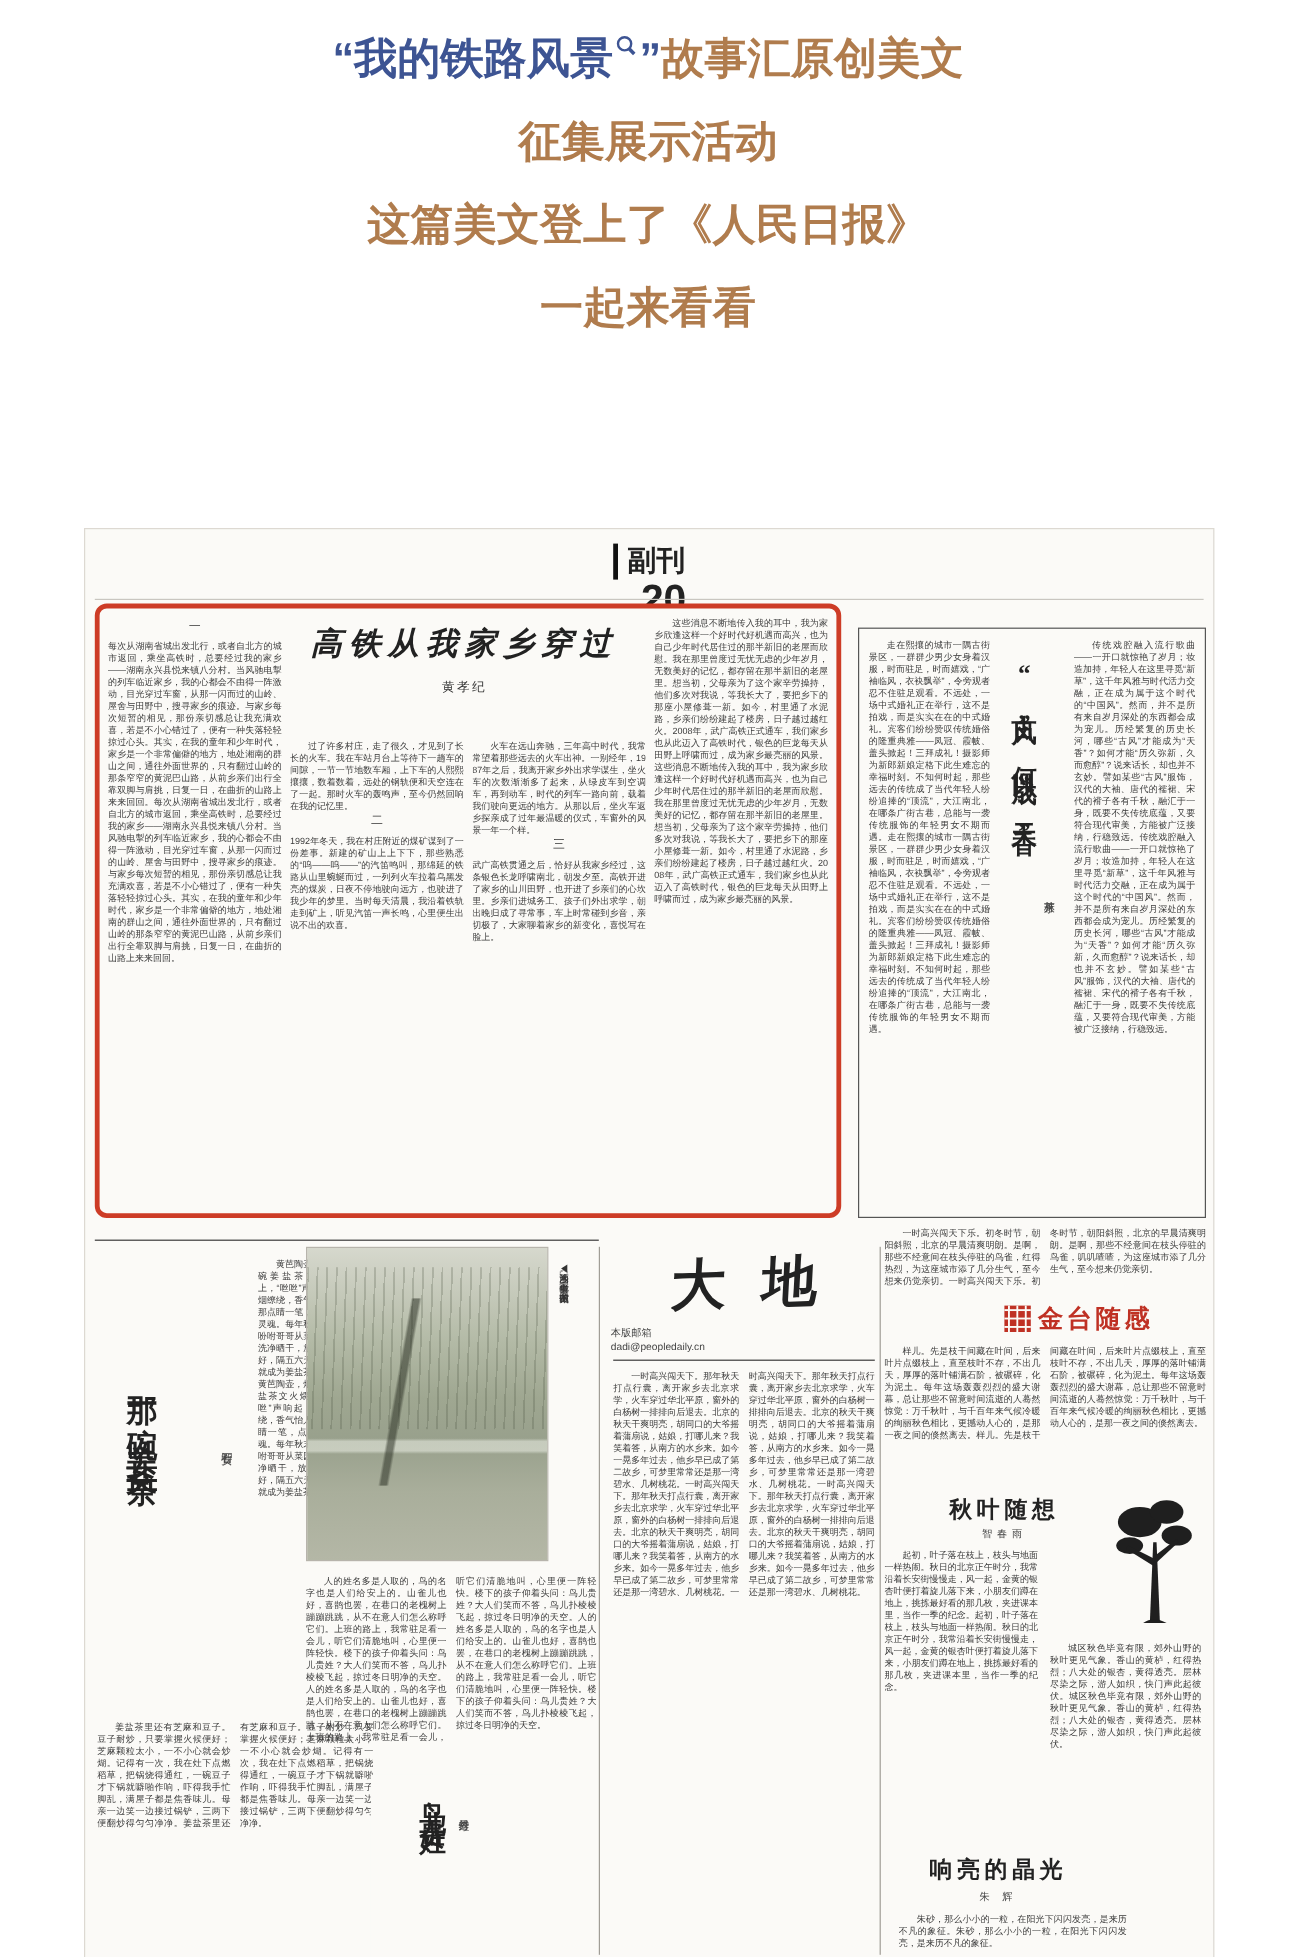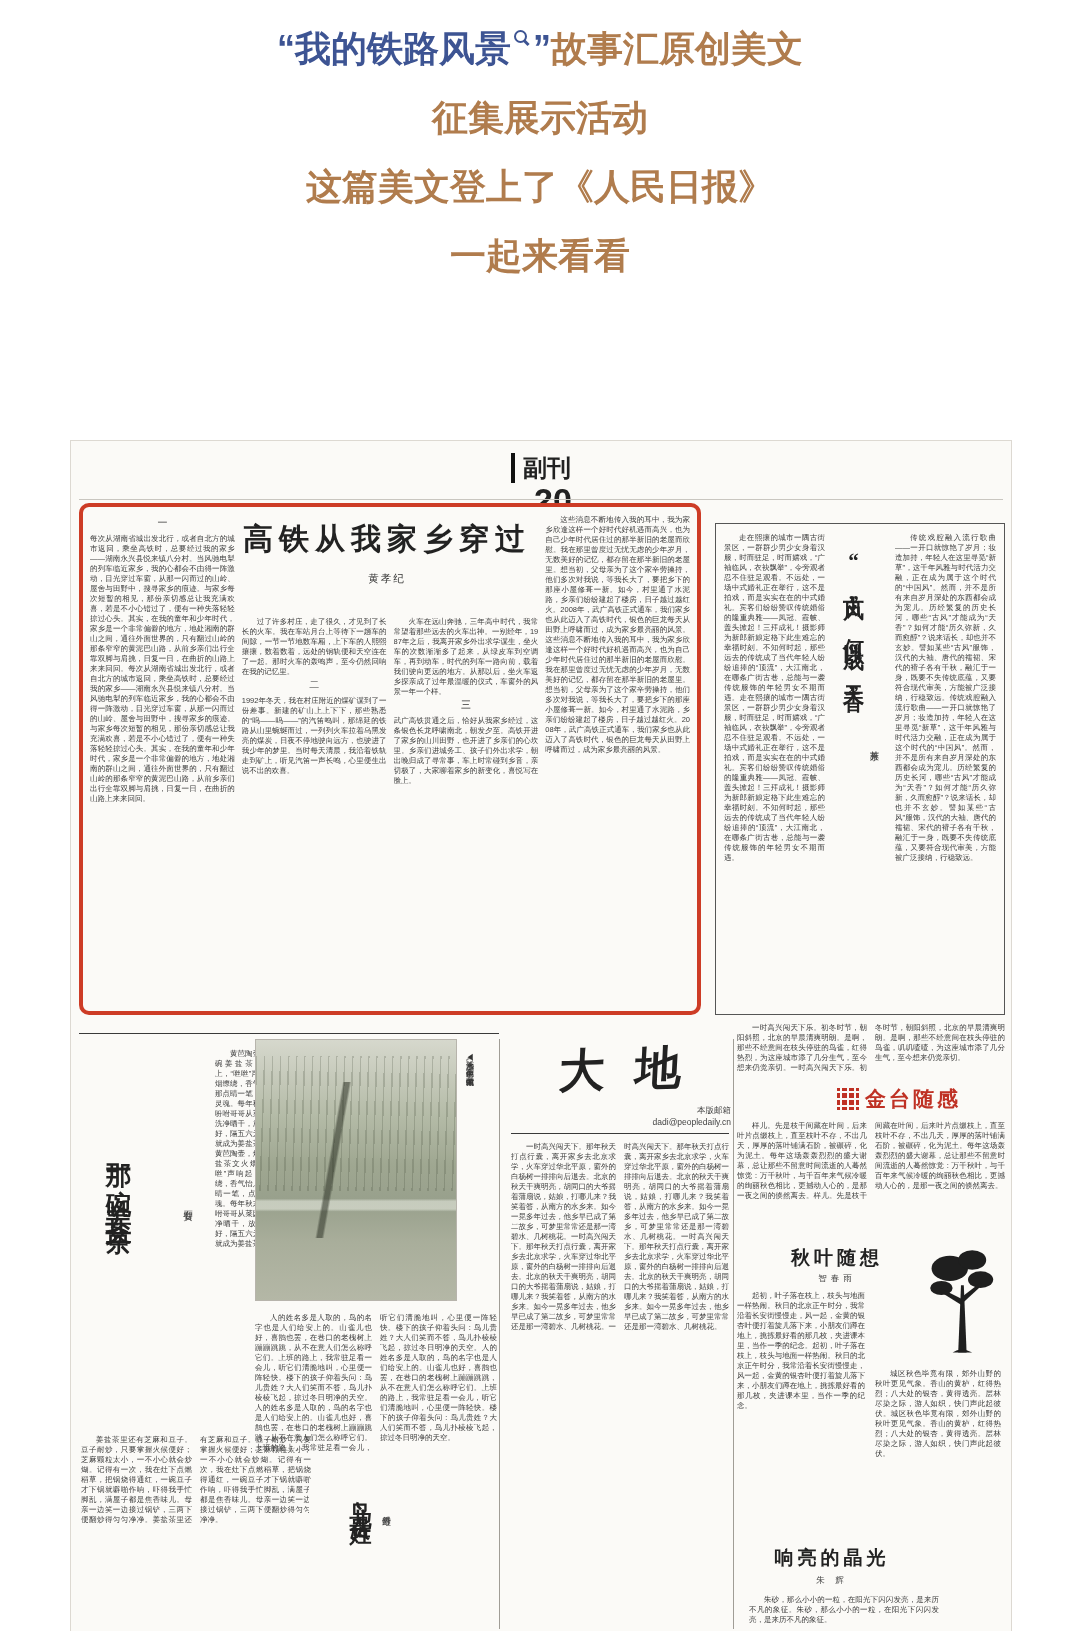--- a/index.html
+++ b/index.html
@@ -26,21 +26,21 @@
   .hdr .date{font-size:12px;color:#444;margin-left:28px;padding-bottom:3px;}
   .hdr .mast{margin-left:auto;font-weight:bold;font-size:27px;letter-spacing:3px;transform:skewX(-8deg) rotate(-2deg);}
   .hrule{left:8px;top:58px;width:924px;border-top:1px solid #c9c6c0;}
   
   .feat{left:8px;top:62px;width:622px;height:512px;border:4px solid #cd3c26;border-radius:10px;
     box-sizing:border-box;background:#fbfaf7;padding:8px 7px;display:flex;gap:7px;}
   .feat .col{flex:1;height:488px;overflow:hidden;}
   .feat .pad{padding-top:102px;}
   .marker{font-size:10px;text-align:center;text-indent:0;margin:3px 0 6px;color:#333;}
   .feat-head{left:158px;top:8px;width:300px;text-align:center;}
-  .feat-title{font-size:30px;font-weight:bold;letter-spacing:6px;white-space:nowrap;}
+  .feat-title{font-size:26px;font-weight:bold;letter-spacing:6px;white-space:nowrap;font-style:italic;}
   .feat-byline{font-size:10.5px;margin-top:12px;color:#333;letter-spacing:2px;}
   
   .gufeng{left:644px;top:82px;width:290px;height:492px;border:1.5px solid #555;box-sizing:border-box;
     padding:9px 8px;display:flex;gap:6px;background:#fbfaf7;}
   .gufeng .gcol{flex:1;overflow:hidden;}
   .gmid{width:58px;flex:none;display:flex;justify-content:center;align-items:center;}
   .gtitle{font-size:21px;font-weight:bold;letter-spacing:6px;height:440px;}
   .gauthor{font-size:9px;color:#444;margin-top:150px;height:200px;}
   
   .dvl{border-left:1px solid #a09d96;width:0;}
@@ -53,21 +53,21 @@
     background:linear-gradient(180deg,#d6d8cd 0%,#c6cabb 14%,#b3baa6 30%,#9fa791 48%,#98a08c 62%,#a9ae9b 78%,#b4b7a6 100%);
     position:absolute;overflow:hidden;}
   .painting::before{content:"";position:absolute;left:0;top:6%;width:100%;height:52%;
     background:repeating-linear-gradient(92deg,rgba(70,78,60,.28) 0 1.5px,transparent 1.5px 8px);opacity:.85;}
   .painting::after{content:"";position:absolute;inset:0;
     background:linear-gradient(100deg,transparent 38%,rgba(45,50,38,.55) 39% 41%,transparent 42%) 0 40%/100% 60% no-repeat,
       linear-gradient(180deg,transparent 0 61%,rgba(236,239,229,.55) 62% 65%,transparent 66%);}
   .pcap{font-size:8px;color:#333;height:250px;}
   
   .dadi-t{font-size:46px;font-weight:900;letter-spacing:30px;padding-left:30px;transform:skewX(-5deg) rotate(-2deg);text-align:center;}
-  .small-c{font-size:8.5px;color:#444;text-align:right;}
+  .small-c{font-size:8.5px;color:#444;text-align:left;}
   
   .seal{display:flex;align-items:center;gap:6px;color:#bf3124;}
   .seal-icon{width:22px;height:22px;background:#bf3124;flex:none;
     background-image:linear-gradient(#fbfaf7 1.6px,transparent 1.6px),linear-gradient(90deg,#fbfaf7 1.6px,transparent 1.6px);
     background-size:7px 7px;background-position:3px 3px;}
   .seal-label{font-size:21px;font-weight:bold;letter-spacing:3px;}
   .ttl-c{font-size:19px;font-weight:bold;text-align:center;letter-spacing:4px;}
   .auth-c{font-size:8.5px;color:#444;text-align:center;letter-spacing:4px;}
   .niao-box{background:#fbfaf7;display:flex;justify-content:center;gap:4px;padding:4px 0;}
   .niao-t{font-size:22px;font-weight:bold;letter-spacing:8px;height:140px;}

